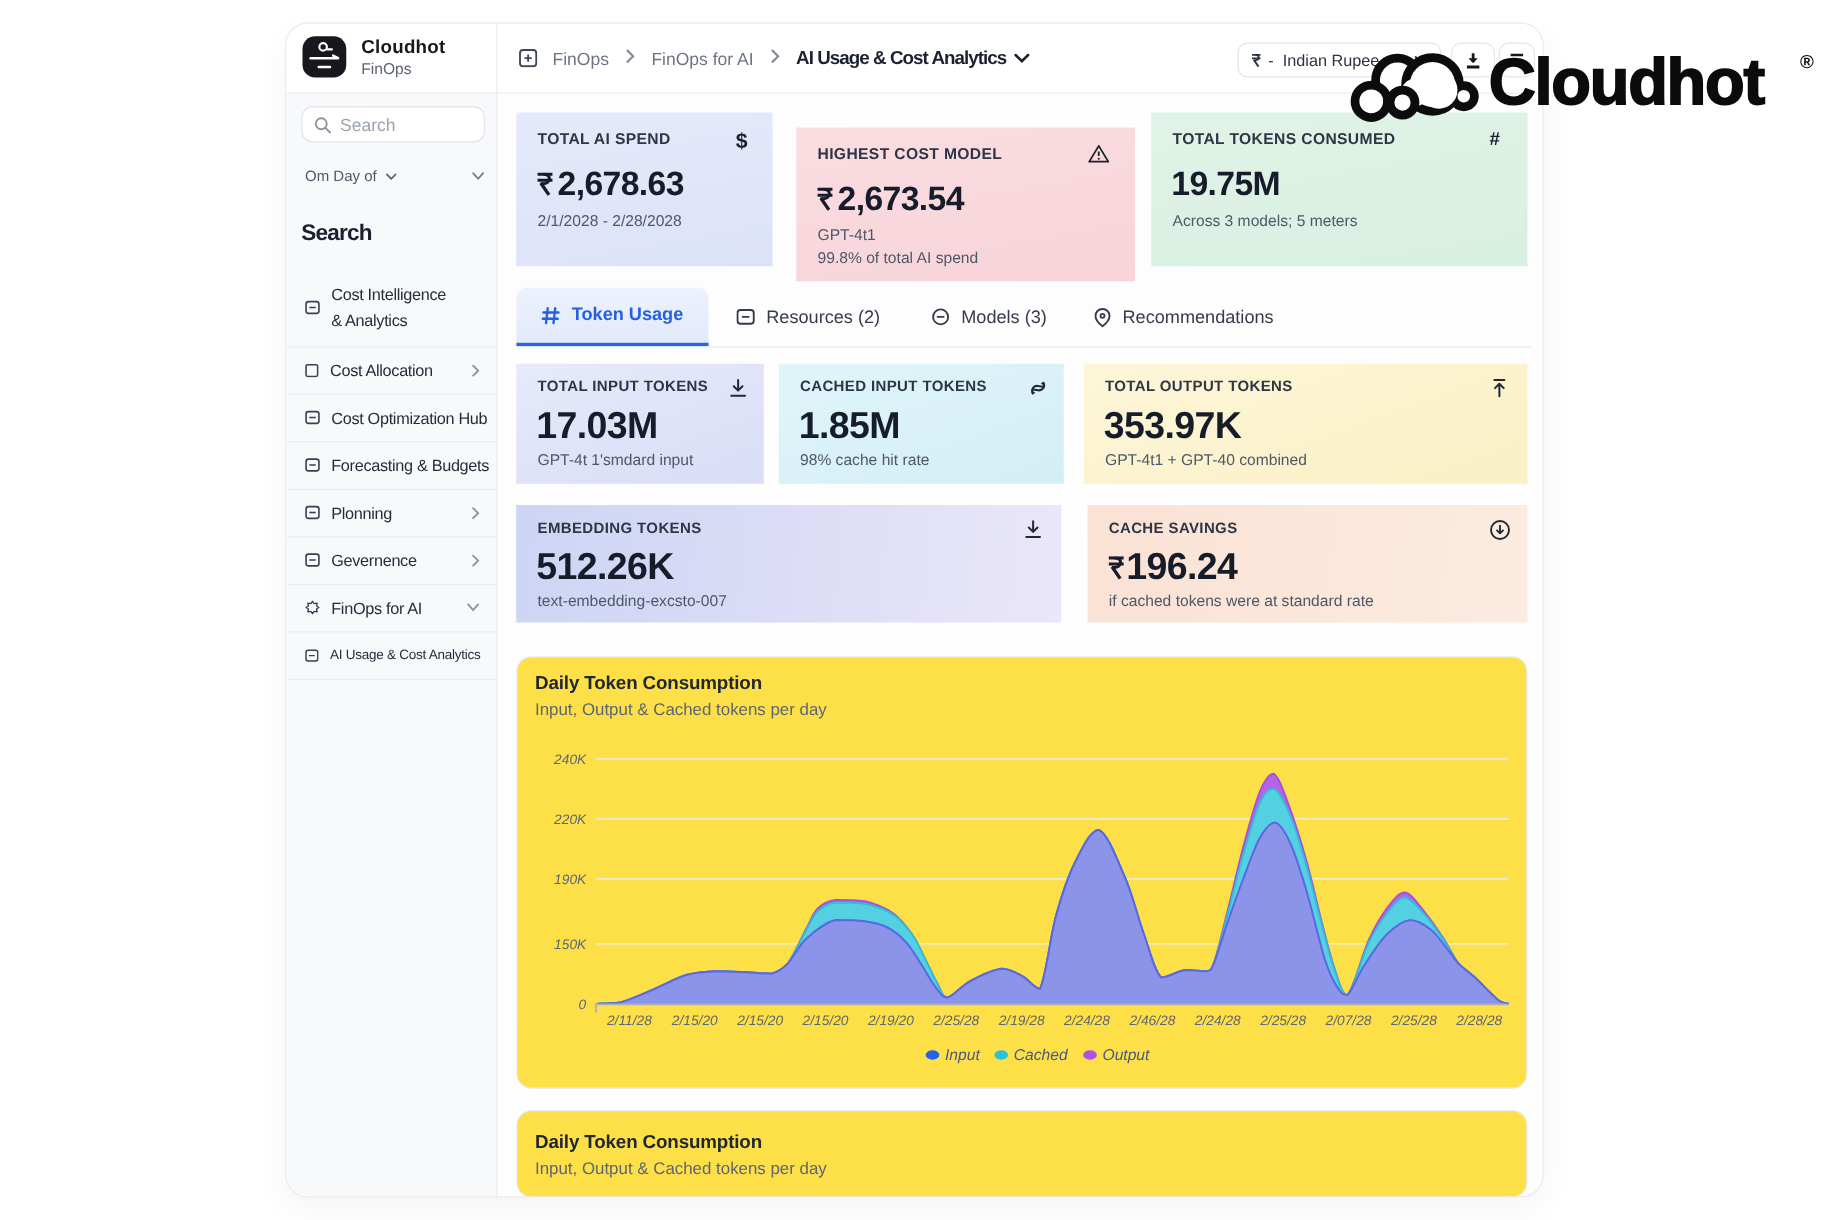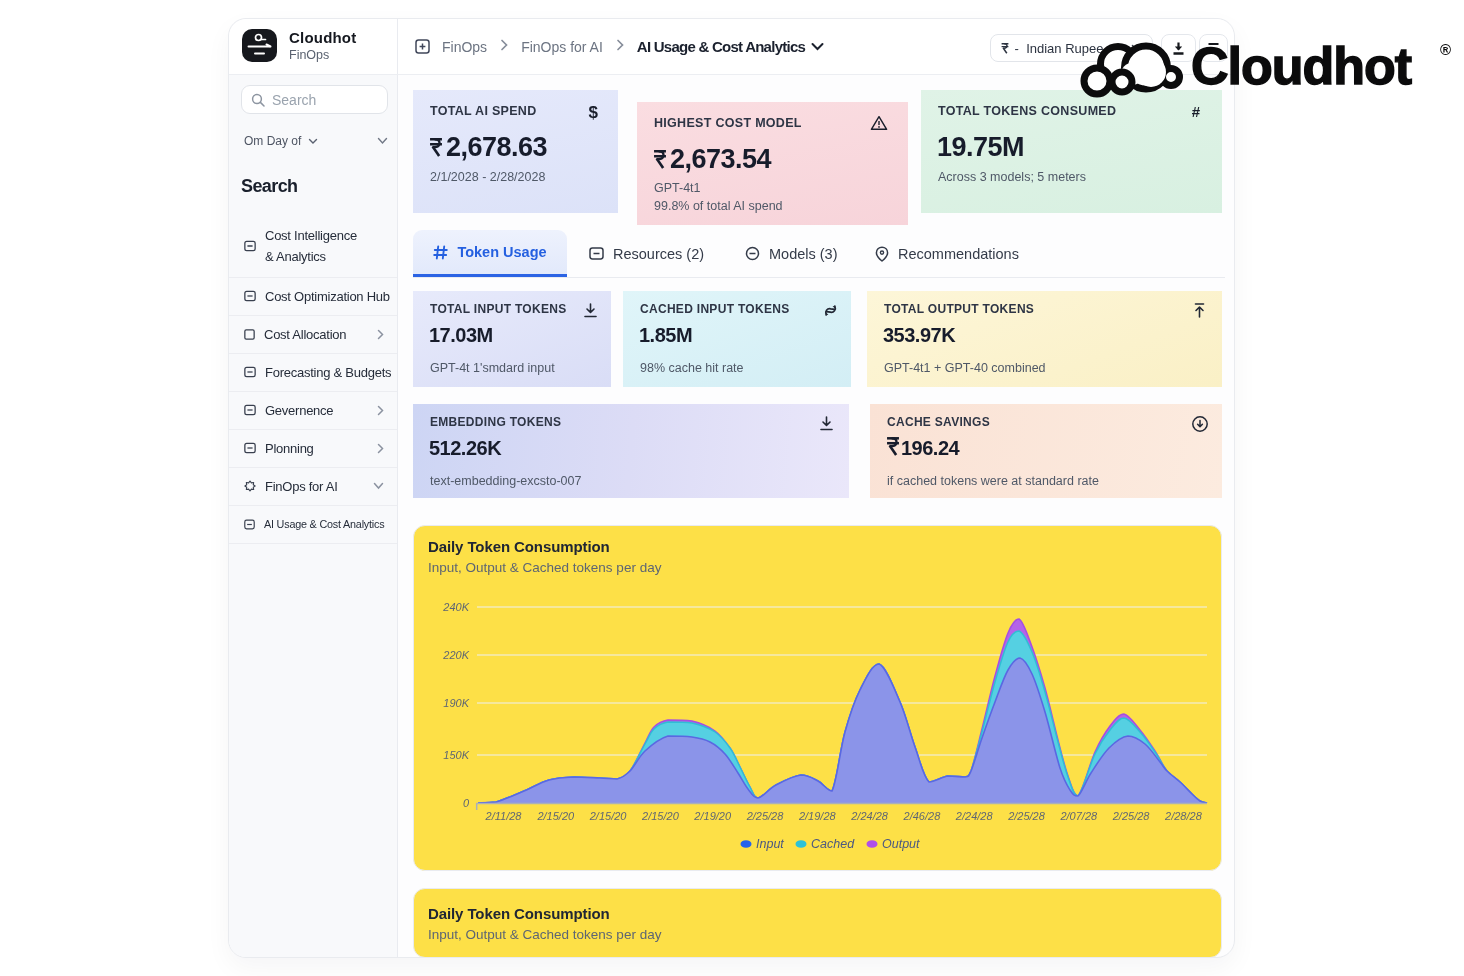--- a/index.html
+++ b/index.html
@@ -37,21 +37,21 @@
 .mi.small { font-size:10.8px; letter-spacing:-0.2px; }
 
 .card { position:absolute; border-radius:0; }
 .card .t { position:absolute; left:17px; top:14px; font-size:12.5px; font-weight:bold; color:#2e3545; letter-spacing:.3px; white-space:nowrap; }
 .card .v { position:absolute; left:16px; top:42px; font-size:27px; font-weight:bold; color:#171c2b; letter-spacing:-0.5px; white-space:nowrap; }
 .card .v svg { vertical-align:-1px; }
 .card .s { position:absolute; left:17px; font-size:12.5px; color:#4f5867; }
 .card .ico { position:absolute; right:14px; top:12px; }
 
 .card2 .t { top:11px; font-size:12px; }
-.card2 .v { top:33px; font-size:20px; }
+.card2 .v { top:33px; font-size:30px; }
 
 .tabs { position:absolute; left:184px; top:211px; }
 .tabline { position:absolute; left:184px; top:258px; width:812px; height:1px; background:#e9ebf0; }
 .tpill { position:absolute; left:0; top:0; width:154px; height:47px; background:linear-gradient(180deg,#eef2fd,#e2e9fb); border-radius:9px 9px 0 0; border-bottom:3px solid #2b63e4; display:flex; align-items:center; justify-content:center; gap:9px; }
 .tpill span { color:#2560e0; font-size:14.5px; font-weight:bold; }
 .titem { position:absolute; top:0; height:47px; display:flex; align-items:center; gap:9px; font-size:14.5px; color:#343b49; white-space:nowrap; }
 
 .wcard { position:absolute; background:#fde047; border:1px solid #e9ebf0; border-radius:12px; }
 .ctitle { position:absolute; left:14px; top:12px; font-size:15px; font-weight:bold; color:#202634; letter-spacing:-0.1px; }
 .csub { position:absolute; left:14px; top:34px; font-size:13.5px; color:#5d6573; }
@@ -140,58 +140,58 @@
     <div class="sh">Search</div>
     <div class="menu">
       <div class="mi first">
           <svg class="sqi" width="12" height="12" viewBox="0 0 14 14">
             <rect x="1" y="1.5" width="12" height="11" rx="2.2" fill="none" stroke="#39404f" stroke-width="1.5"></rect>
             <path d="M4 7 h6" stroke="#39404f" stroke-width="1.5"></path>
           </svg>
           <div class="txt">Cost Intelligence<br>&amp; Analytics</div>
         </div>
       <div class="mi">
-          <svg width="12" height="12" viewBox="0 0 14 14">
-            <rect x="1" y="1.5" width="12" height="11" rx="2.2" fill="none" stroke="#39404f" stroke-width="1.5"></rect>
-            <path d="M4 7 h6" stroke="#39404f" stroke-width="1.5"></path>
-          </svg>
-          <div class="txt">Cost Optimization Hub</div>
-        </div>
-      <div class="mi">
           <svg width="11" height="11" viewBox="0 0 13 13">
             <rect x="1" y="1" width="11" height="11" rx="1.6" fill="none" stroke="#39404f" stroke-width="1.5"></rect>
           </svg>
           <div class="txt">Cost Allocation</div>
           <svg class="chev" width="7" height="11" viewBox="0 0 7 11">
             <path d="M1.5 1.5 L5.5 5.5 L1.5 9.5" fill="none" stroke="#8b92a0" stroke-width="1.5" stroke-linecap="round"></path>
           </svg>
         </div>
       <div class="mi">
           <svg width="12" height="12" viewBox="0 0 14 14">
             <rect x="1" y="1.5" width="12" height="11" rx="2.2" fill="none" stroke="#39404f" stroke-width="1.5"></rect>
             <path d="M4 7 h6" stroke="#39404f" stroke-width="1.5"></path>
           </svg>
+          <div class="txt">Cost Optimization Hub</div>
+        </div>
+      <div class="mi">
+          <svg width="12" height="12" viewBox="0 0 14 14">
+            <rect x="1" y="1.5" width="12" height="11" rx="2.2" fill="none" stroke="#39404f" stroke-width="1.5"></rect>
+            <path d="M4 7 h6" stroke="#39404f" stroke-width="1.5"></path>
+          </svg>
           <div class="txt">Forecasting &amp; Budgets</div>
         </div>
       <div class="mi">
           <svg width="12" height="12" viewBox="0 0 14 14">
             <rect x="1" y="1.5" width="12" height="11" rx="2.2" fill="none" stroke="#39404f" stroke-width="1.5"></rect>
             <path d="M4 7 h6" stroke="#39404f" stroke-width="1.5"></path>
           </svg>
-          <div class="txt">Gevernence</div>
+          <div class="txt">Plonning</div>
           <svg class="chev" width="7" height="11" viewBox="0 0 7 11">
             <path d="M1.5 1.5 L5.5 5.5 L1.5 9.5" fill="none" stroke="#8b92a0" stroke-width="1.5" stroke-linecap="round"></path>
           </svg>
         </div>
       <div class="mi">
           <svg width="12" height="12" viewBox="0 0 14 14">
             <rect x="1" y="1.5" width="12" height="11" rx="2.2" fill="none" stroke="#39404f" stroke-width="1.5"></rect>
             <path d="M4 7 h6" stroke="#39404f" stroke-width="1.5"></path>
           </svg>
-          <div class="txt">Plonning</div>
+          <div class="txt">Gevernence</div>
           <svg class="chev" width="7" height="11" viewBox="0 0 7 11">
             <path d="M1.5 1.5 L5.5 5.5 L1.5 9.5" fill="none" stroke="#8b92a0" stroke-width="1.5" stroke-linecap="round"></path>
           </svg>
         </div>
       <div class="mi">
           <svg width="12" height="12" viewBox="0 0 14 14">
             <path d="M7 1.2 L8.6 3.4 L11.3 2.9 L10.8 5.6 L13 7 L10.8 8.4 L11.3 11.1 L8.6 10.6 L7 12.8 L5.4 10.6 L2.7 11.1 L3.2 8.4 L1 7 L3.2 5.6 L2.7 2.9 L5.4 3.4 Z" fill="none" stroke="#39404f" stroke-width="1.3" stroke-linejoin="round"></path>
           </svg>
           <div class="txt">FinOps for AI</div>
           <svg class="chev" width="11" height="8" viewBox="0 0 11 8">

